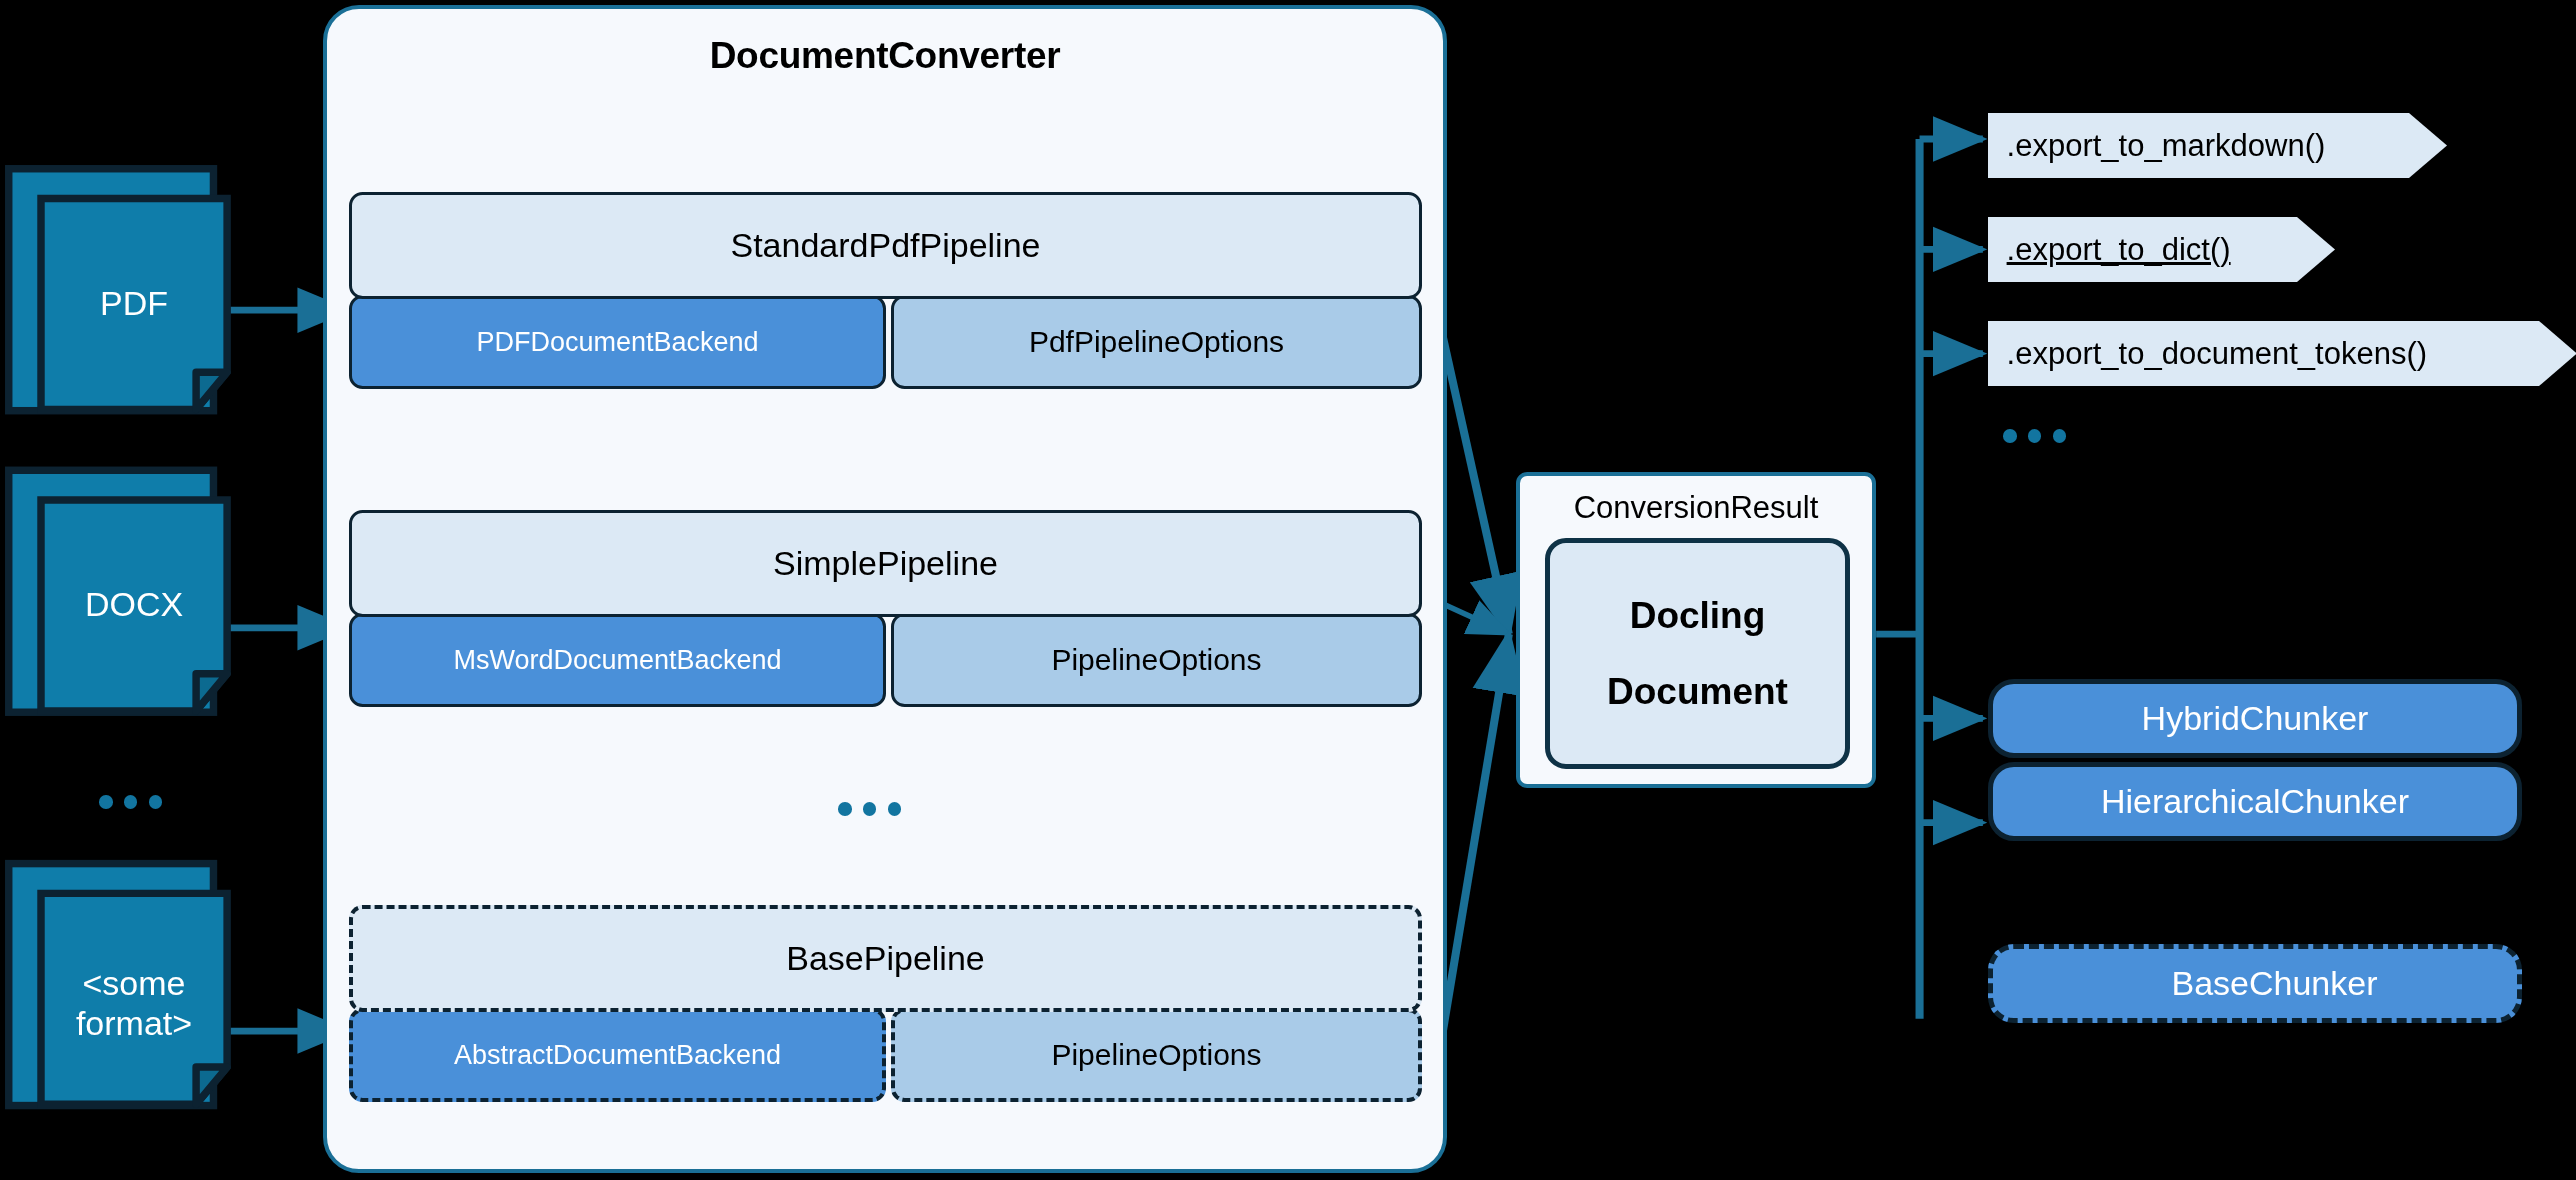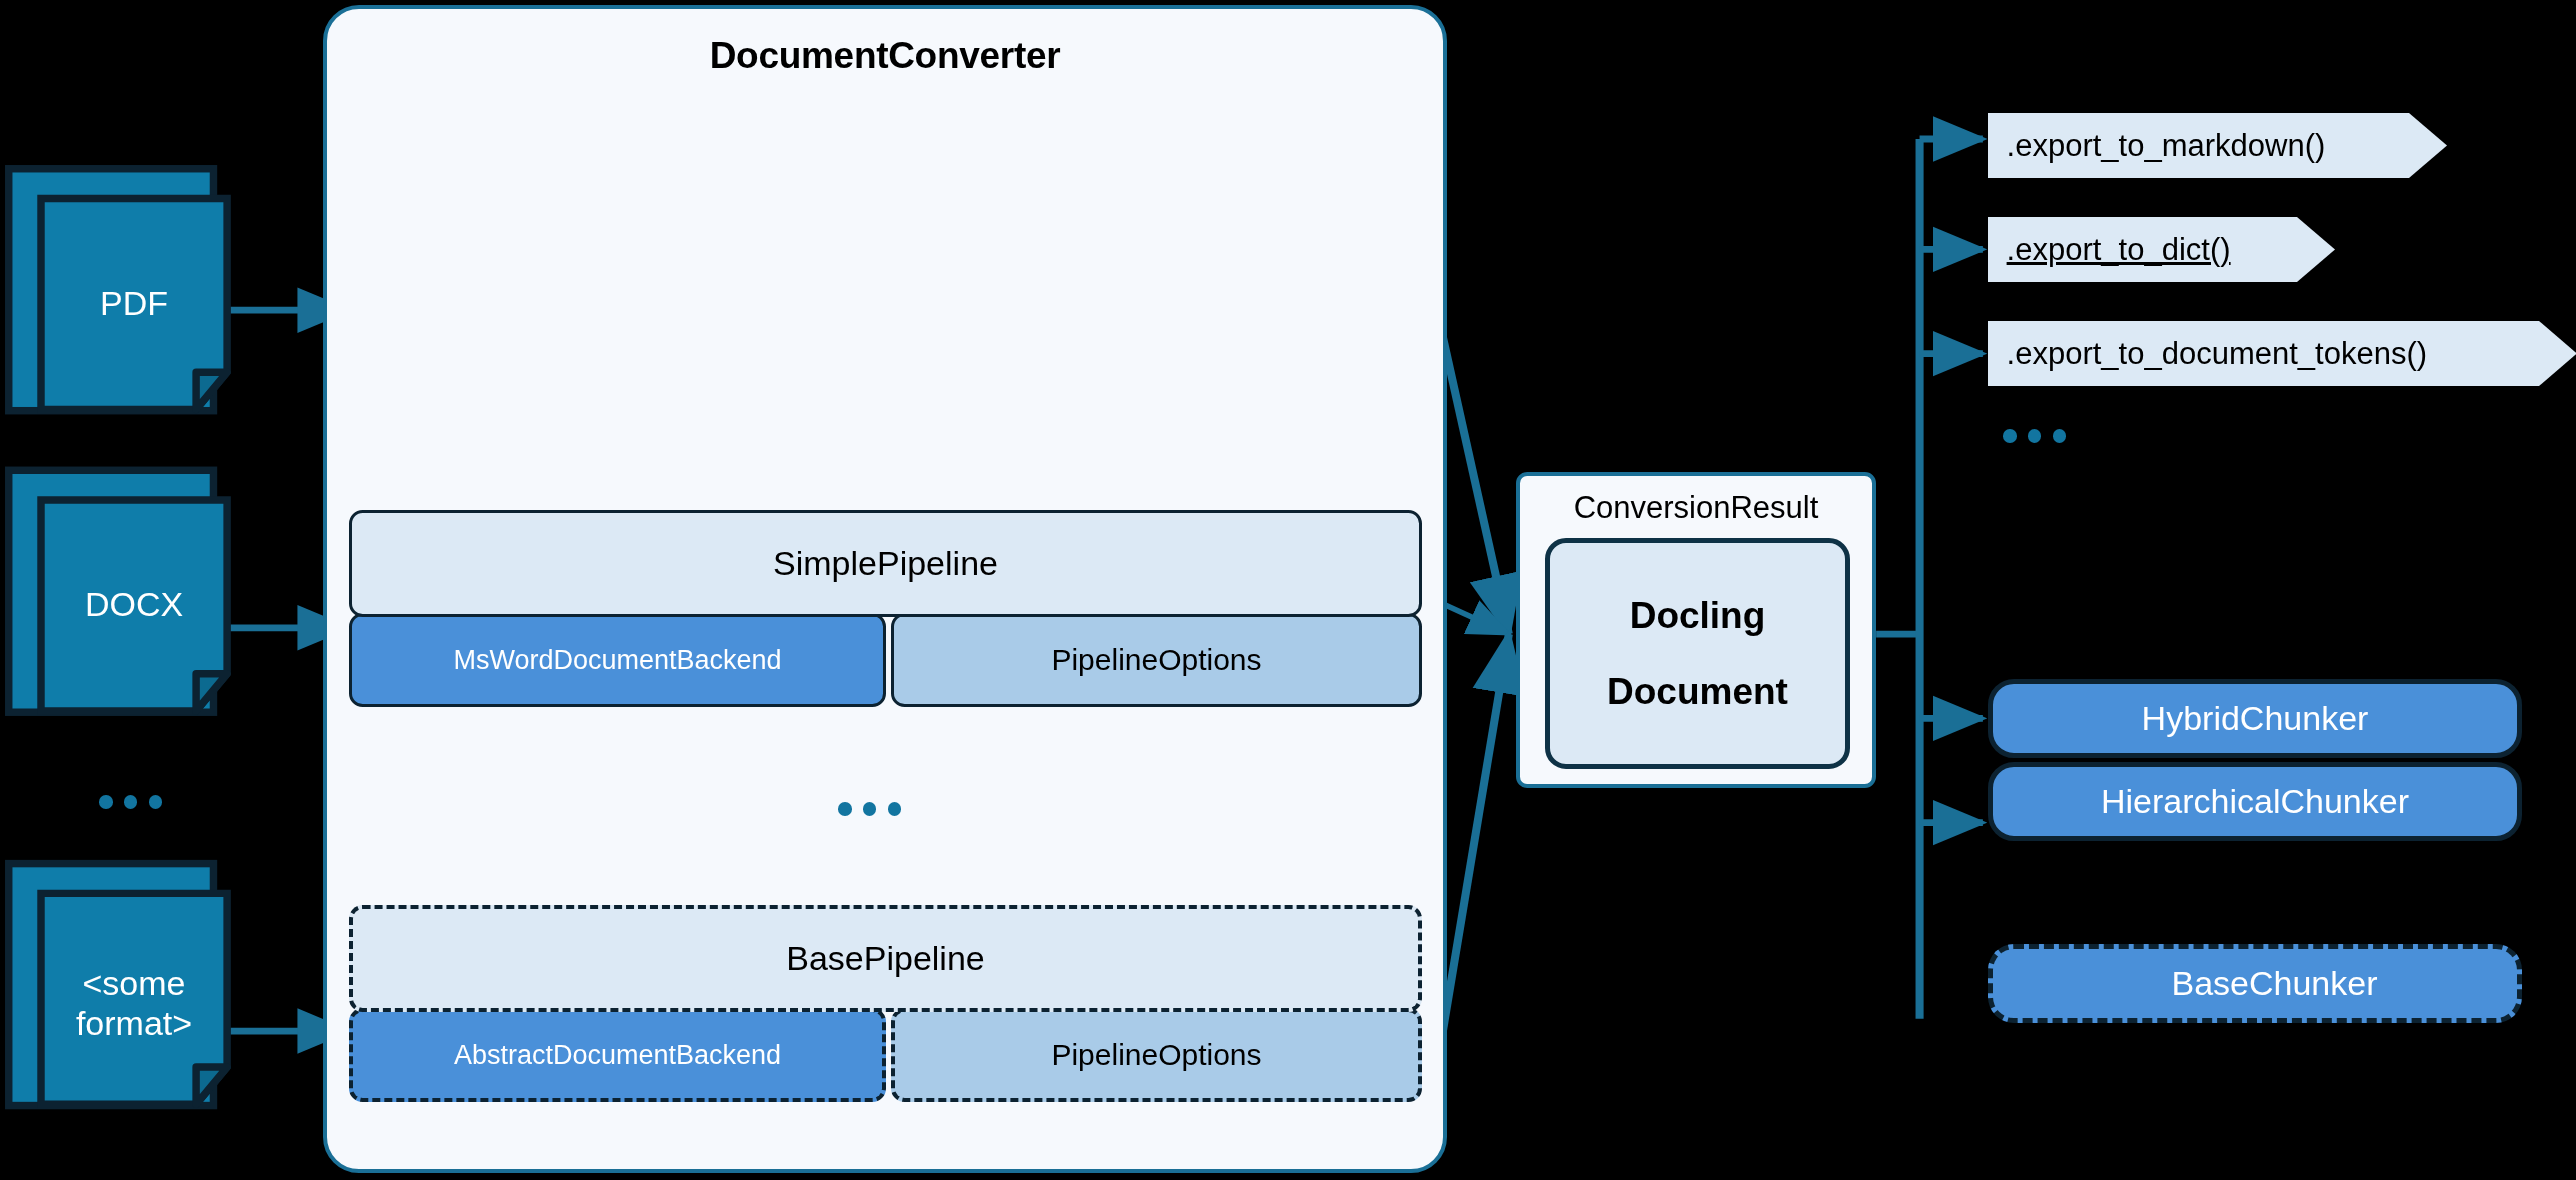--- a/index.html
+++ b/index.html
@@ -244,20 +244,25 @@
     <g>
       <line x1="3094" y1="1326" x2="3196" y2="1326" stroke="#1a6f96" stroke-width="11" marker-end="url(#ah)"></line>
     </g>
   </svg>
 
   <div class="abs" id="converter">
     <div id="converter-title">DocumentConverter</div>
   </div>
 
   <div class="pgroup" style="top:192px;">
+    <div class="pipe-head">StandardPdfPipeline</div>
+    <div class="pipe-row">
+      <div class="pipe-cell cell-backend">PDFDocumentBackend</div>
+      <div class="pipe-cell cell-options">PdfPipelineOptions</div>
+    </div>
   </div>
 
   <div class="pgroup" style="top:510px;">
     <div class="pipe-head">SimplePipeline</div>
     <div class="pipe-row">
       <div class="pipe-cell cell-backend">MsWordDocumentBackend</div>
       <div class="pipe-cell cell-options">PipelineOptions</div>
     </div>
   </div>
 

